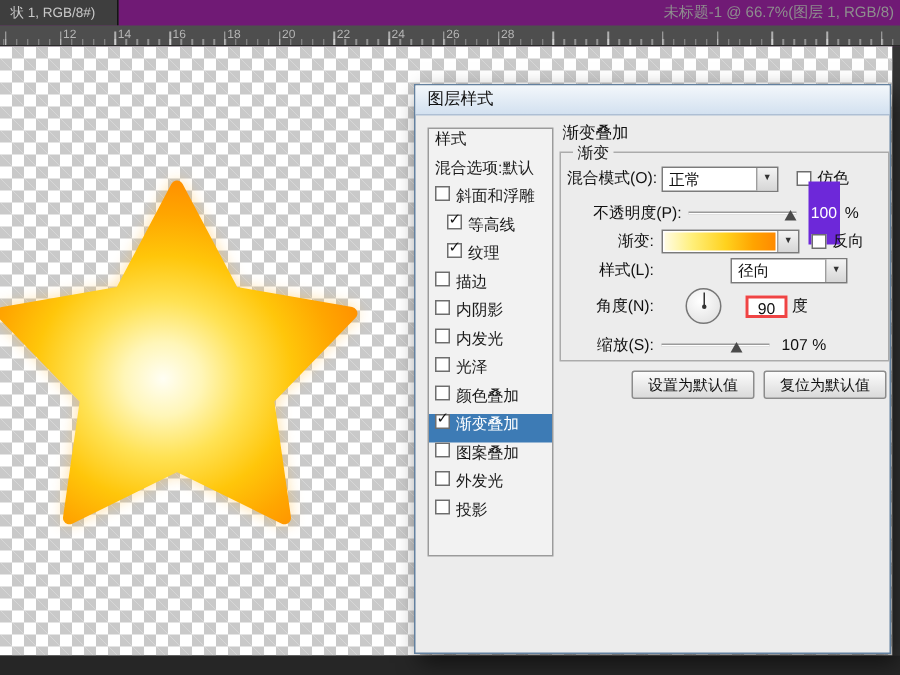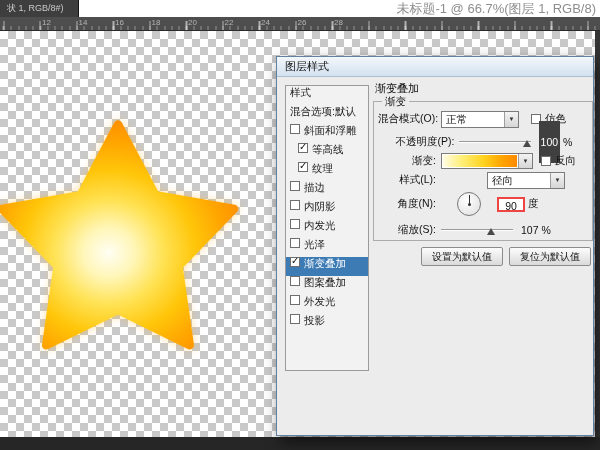--- a/index.html
+++ b/index.html
@@ -2,24 +2,24 @@
 <html><head>
 <meta charset="utf-8">
 <style>
   * { margin:0; padding:0; box-sizing:border-box; }
   html,body { width:600px; height:450px; }
   body { font-family:"Liberation Sans","DejaVu Sans",sans-serif; background:#3f3f3f; }
 
   .screen { position:relative; width:600px; height:450px; background:#3f3f3f; overflow:hidden; }
 
   
-  .topbar { position:absolute; top:0; left:0; right:0; height:32px; background:#ffffff; }
+  .topbar { position:absolute; top:0; left:0; right:0; height:32px; background:#701a75; }
   .tab { position:absolute; left:0; top:0; height:17px; line-height:17px; padding:0 14px 0 7px;
          background:#3e3e3e; color:#c9c9c9; font-size:9px; border-right:1px solid #141414; }
-  .tab-right { position:absolute; right:4px; top:0; height:17px; line-height:17px; color:#8e8e8e; font-size:13px;margin-left:24px; }
+  .tab-right { position:absolute; right:4px; top:0; height:17px; line-height:17px; color:#8e8e8e; font-size:10px;margin-left:24px; }
 
   
   .ruler { position:absolute; top:17px; left:0; right:0; height:14px; background:#4e4e4e; border-bottom:1px solid #2a2a2a; }
   .ruler::before { content:''; position:absolute; left:0; right:0; bottom:0; height:4px;
     background-image:repeating-linear-gradient(90deg, rgba(255,255,255,.38) 0 1px, transparent 1px 7.3px);
     background-position:3.5px 0; }
   .ruler::after { content:''; position:absolute; left:0; right:0; bottom:0; height:9px;
     background-image:repeating-linear-gradient(90deg, rgba(255,255,255,.55) 0 1px, transparent 1px 36.5px);
     background-position:3.5px 0; }
   .ruler-num { position:absolute; top:1px; font-size:8px; color:#b5b5b5; }
@@ -67,21 +67,21 @@
 
   .cbx { width:10px; height:10px; border:1px solid #6e6e6e; background:#fff; margin:0 4px 0 12px; position:relative; flex:none; }
   .cbx.checked::after { content:'✓'; position:absolute; left:0; top:-3px; font-size:10px; color:#111; }
 
   .slider { position:relative; width:72px; height:12px; flex:none; }
   .slider .track { position:absolute; left:0; right:0; top:5px; height:2px; background:#9a9a9a; border-bottom:1px solid #fff; }
   .slider .thumb { position:absolute; top:4px; width:0; height:0;
                    border-left:4px solid transparent; border-right:4px solid transparent; border-bottom:7px solid #4a4a4a; }
 
   .val { margin-left:8px; }
-  .val.sel { background:#404040; color:#fff; padding:15px 2px; }
+  .val.sel { background:#6d28d9; color:#fff; padding:15px 2px; }
   .unit { margin-left:3px; }
 
   .gcombo { position:relative; width:92px; height:16px; border:1px solid #7b7b7b; background:#fff; flex:none; }
   .gfill { position:absolute; left:1px; top:1px; bottom:1px; right:15px;
            background:linear-gradient(90deg,#fffce3 0%,#ffef7a 25%,#ffd21e 55%,#ffa400 80%,#ff8a00 100%); }
   .garrow { position:absolute; right:0; top:0; bottom:0; width:14px;
             background:linear-gradient(#f4f4f4,#d6d6d6); border-left:1px solid #9e9e9e;
             font-size:6px; text-align:center; line-height:14px; color:#333; }
 
   .dial { width:24px; height:24px; border-radius:50%; border:1px solid #777;
@@ -178,20 +178,24 @@
     <span class="lbl">内阴影</span>
   </div>
           <div class="style-row">
     <span class="cb"></span>
     <span class="lbl">内发光</span>
   </div>
           <div class="style-row">
     <span class="cb"></span>
     <span class="lbl">光泽</span>
   </div>
+          <div class="style-row">
+    <span class="cb"></span>
+    <span class="lbl">颜色叠加</span>
+  </div>
           <div class="style-row selected">
     <span class="cb checked"></span>
     <span class="lbl">渐变叠加</span>
   </div>
           <div class="style-row">
     <span class="cb"></span>
     <span class="lbl">图案叠加</span>
   </div>
           <div class="style-row">
     <span class="cb"></span>

